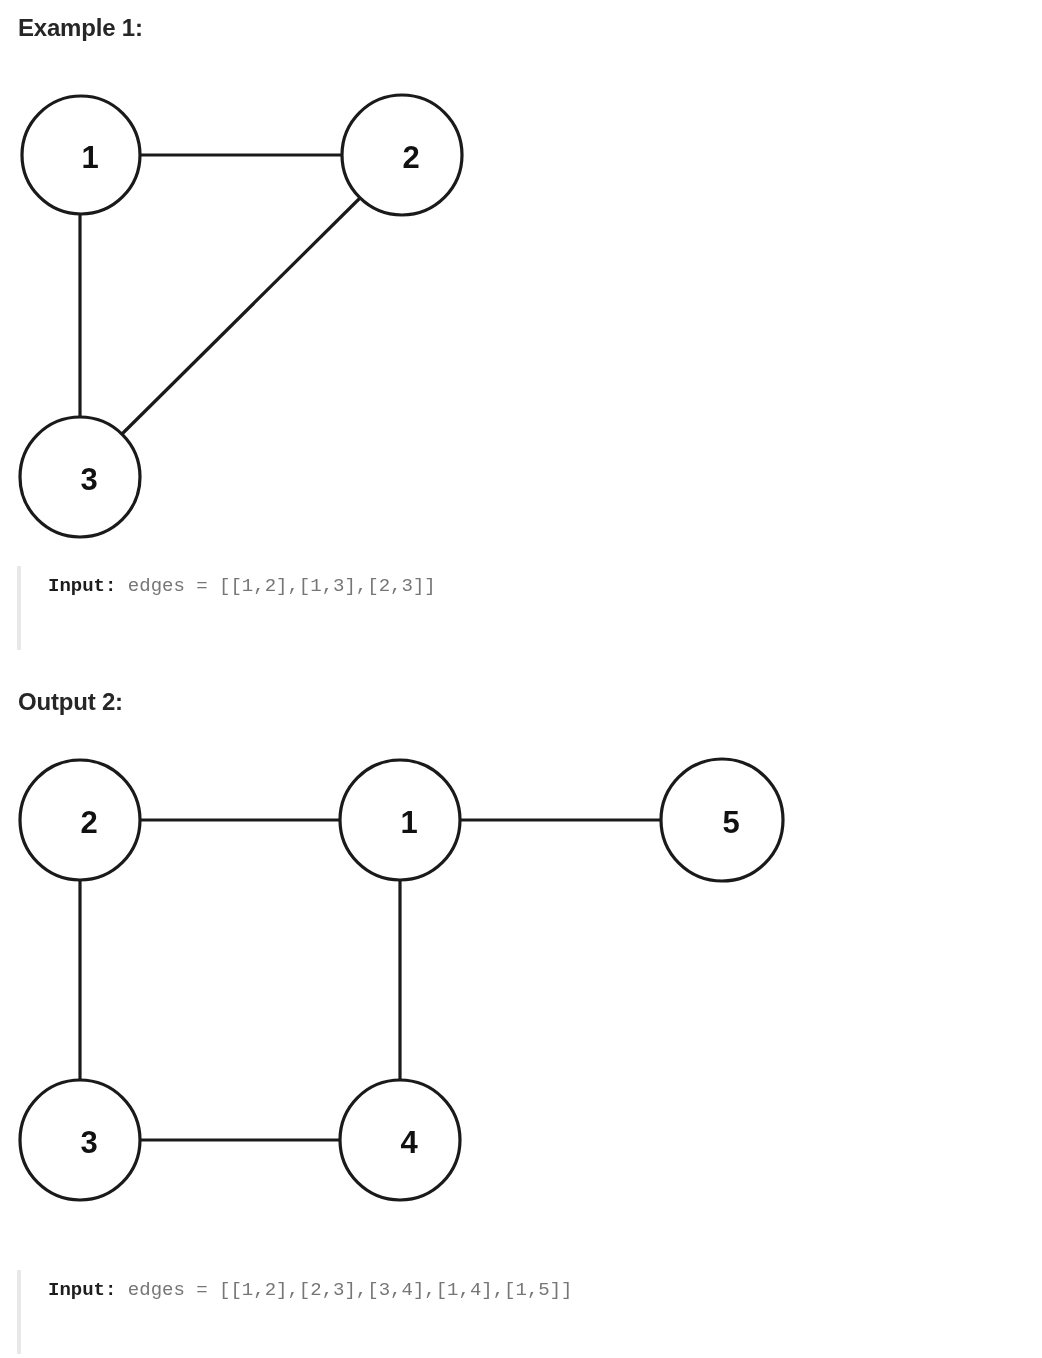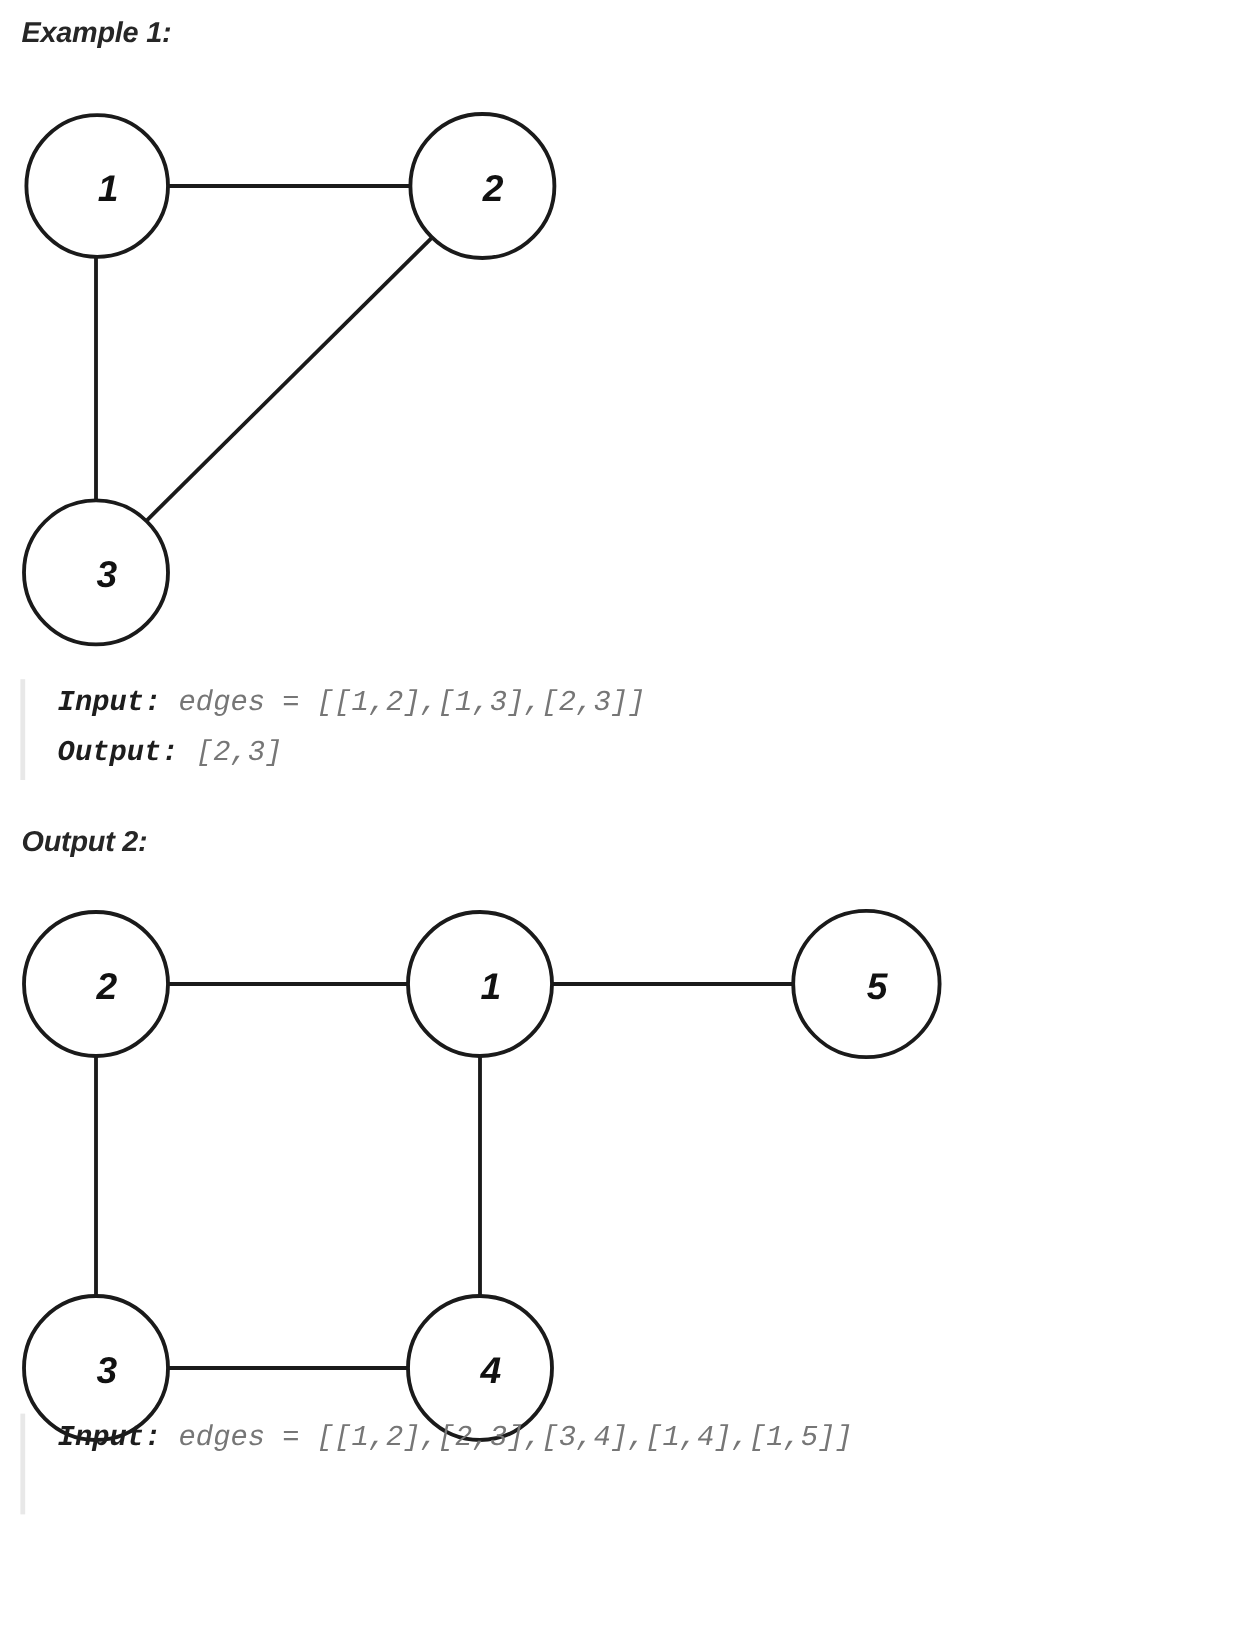--- a/index.html
+++ b/index.html
@@ -12,21 +12,20 @@
     height: 1358px;
     position: relative;
     font-family: "Liberation Sans", sans-serif;
     -webkit-font-smoothing: antialiased;
   }
   .page {
     position: relative;
     width: 1042px;
     height: 1357px;
     overflow: hidden;
-    font-style: italic;
   }
 
   
   .example-heading {
     position: absolute;
     left: 18px;
     font-family: "Liberation Sans", sans-serif;
     font-size: 24px;
     font-weight: bold;
     color: #262626;
@@ -66,25 +65,25 @@
 
   
   .code-block {
     position: absolute;
     left: 17px;
     border-left: 4px solid #e8e8e8;
     padding: 0 0 0 27px;
     box-sizing: border-box;
   }
   #code-1 { top: 566px; height: 84px; }
-  #code-2 { top: 1178px; height: 84px; }
+  #code-2 { top: 1270px; height: 84px; }
 
   .code-line {
     font-family: "Liberation Mono", "DejaVu Sans Mono", monospace;
-    font-size: 24px;
+    font-size: 19px;
     line-height: 41px;
     white-space: pre;
     color: #7a7a7a;
   }
   .code-key {
     color: #1d1d1d;
     font-weight: bold;
   }
   .code-val {
     color: #767676;
@@ -116,21 +115,20 @@
         <g>
           <circle class="node-circle" cx="80" cy="397" r="60"></circle>
           <text class="node-label" x="89" y="399">3</text>
         </g>
       </g>
     </svg>
   </div>
 
   <div class="code-block" id="code-1">
     <div class="code-line"><span class="code-key">Input:</span><span class="code-val"> edges = </span><span class="code-val">[[1,2],[1,3],[2,3]]</span></div>
-    <div class="code-line"><span class="code-key">Output:</span><span class="code-val"> [2,3]</span></div>
   </div>
 
   <div class="example-heading" id="heading-2">Output 2:</div>
 
   <div class="graph-figure" id="graph-2">
     <svg width="820" height="480" viewBox="0 0 820 480">
       <g>
         <line class="edge-line" x1="140" y1="75" x2="340" y2="75"></line>
         <line class="edge-line" x1="460" y1="75" x2="661" y2="75"></line>
         <line class="edge-line" x1="80" y1="135" x2="80" y2="335"></line>

